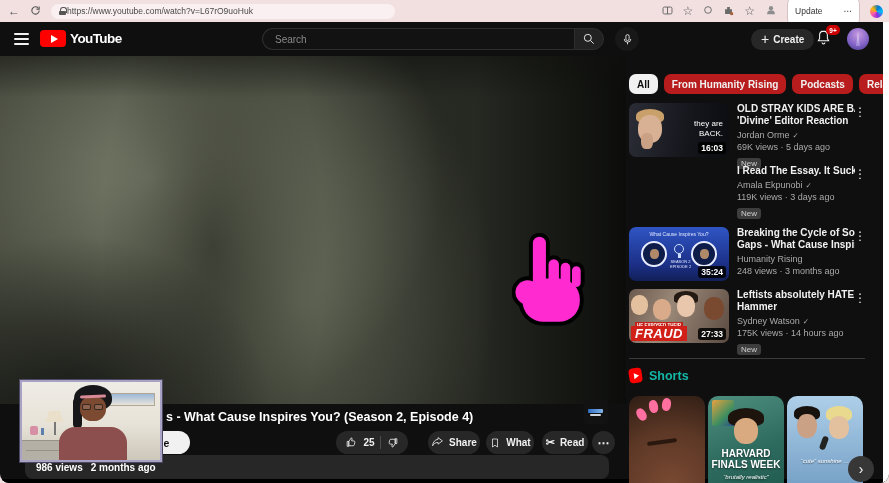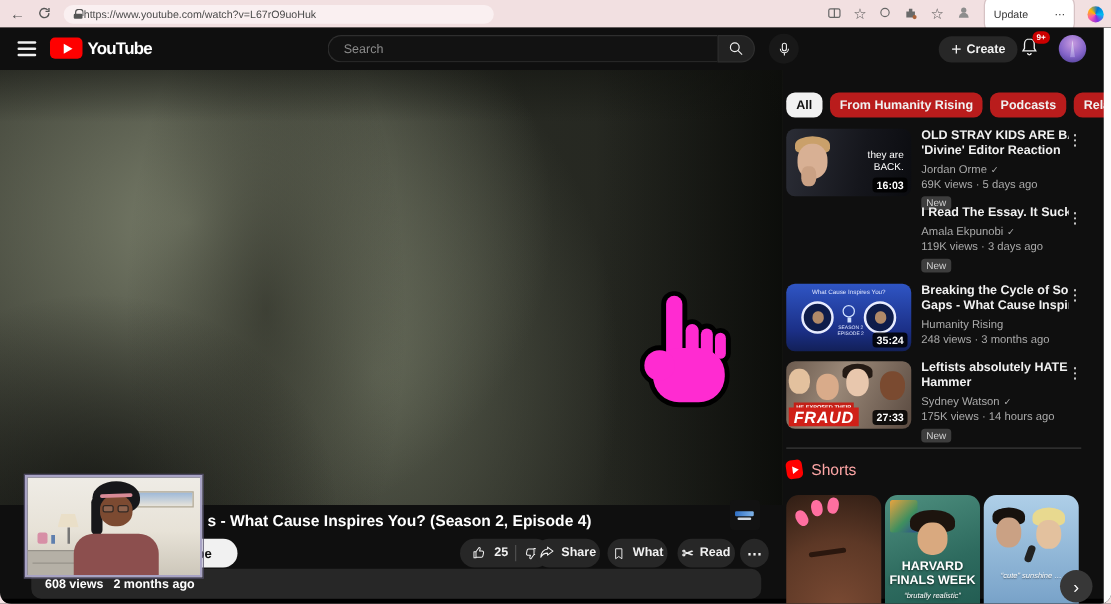--- a/index.html
+++ b/index.html
@@ -119,21 +119,21 @@
 .t4 .p3{position:absolute;left:48px;top:6px;width:18px;height:22px;background:#e8c7ad;border-radius:46%}
 .t4 .hh3{position:absolute;left:45px;top:2px;width:24px;height:12px;background:#241a14;border-radius:50% 50% 20% 20%}
 .t4 .p4{position:absolute;left:75px;top:8px;width:20px;height:23px;background:#7a4a30;border-radius:46%}
 .t4 .strip1{position:absolute;left:6px;top:33px;background:#c22017;color:#fff;font-size:4.5px;font-weight:700;padding:1px 2px;white-space:nowrap}
 .t4 .fraud{position:absolute;left:2px;bottom:2px;background:#d02018;color:#fff;font-size:13px;font-weight:800;font-style:italic;padding:0 4px;letter-spacing:.5px}
 
 .sdivider{position:absolute;left:629px;top:336px;width:236px;height:1px;background:#3a3a3a}
 .shhead{position:absolute;left:629px;top:346px;display:flex;align-items:center;gap:7px}
 .shlogo{width:13px;height:15px;background:#f00;border-radius:4px;transform:rotate(-8deg);display:flex;align-items:center;justify-content:center}
 .shlogo div{width:0;height:0;border-left:5px solid #fff;border-top:3px solid transparent;border-bottom:3px solid transparent;margin-left:1px}
-.shtitle{font-size:12.5px;font-weight:400;color:#fca5a5}
+.shtitle{font-size:12.5px;font-weight:700;color:#14b8a6}
 .short{position:absolute;top:374px;width:76px;height:130px;border-radius:10px;overflow:hidden}
 .st1{background:radial-gradient(circle at 55% 70%,#7a4a33 0%,#5d3826 55%,#2f1d14 100%)}
 .st1 .n1,.st1 .n2,.st1 .n3{position:absolute;width:9px;height:13px;background:#ff6fa0;border-radius:45%}
 .st1 .n1{left:8px;top:12px;transform:rotate(-30deg)}
 .st1 .n2{left:20px;top:4px;transform:rotate(-10deg)}
 .st1 .n3{left:33px;top:2px;transform:rotate(8deg)}
 .st1 .brow{position:absolute;left:18px;top:44px;width:30px;height:4px;border-radius:2px;background:#2a170e;transform:rotate(-8deg)}
 .st2{background:linear-gradient(160deg,#4e8f7f 0%,#2e6b5f 45%,#174f46 100%)}
 .st2 .paint{position:absolute;left:4px;top:4px;width:22px;height:26px;background:linear-gradient(135deg,#e8a33f,#3f8f5f 60%,#2f4f8f);border-radius:2px}
 .st2 .sface{position:absolute;left:26px;top:22px;width:24px;height:26px;background:#d9a97f;border-radius:46%}
@@ -266,21 +266,21 @@
         <rect x="56" y="34" width="11" height="27" rx="5.5"></rect>
         <rect x="69" y="38" width="10" height="24" rx="5"></rect>
         <rect x="12" y="52" width="66" height="50" rx="24"></rect>
         <circle cx="18" cy="68" r="14"></circle>
       </g>
     </svg>
 
     <div class="vtitle">s - What Cause Inspires You? (Season 2, Episode 4)</div>
     <div class="subsc">Subscribe</div>
 
-    <div class="pill" style="left:368px;width:72px">
+    <div class="pill" style="left:336px;width:72px">
       <svg width="13" height="13" viewBox="0 0 24 24">
           <path d="M4 10h3v9H4zM7 18h8c1.1 0 2-.7 2.2-1.8l1-4.8c.2-1.2-.7-2.4-2-2.4h-4l1-3.4C13.5 4.5 12.6 3.4 11.5 3.6L7 10z" fill="none" stroke="#f1f1f1" stroke-width="1.5" stroke-linejoin="round"></path>
         </svg>
       <span>25</span>
       <span class="lkdiv"></span>
       <svg width="13" height="13" viewBox="0 0 24 24" style="transform:rotate(180deg)">
           <path d="M4 10h3v9H4zM7 18h8c1.1 0 2-.7 2.2-1.8l1-4.8c.2-1.2-.7-2.4-2-2.4h-4l1-3.4C13.5 4.5 12.6 3.4 11.5 3.6L7 10z" fill="none" stroke="#f1f1f1" stroke-width="1.5" stroke-linejoin="round"></path>
         </svg>
     </div>
     <div class="pill" style="left:428px;width:52px">
@@ -297,21 +297,21 @@
     </div>
     <div class="pill" style="left:542px;width:46px">
       <span style="font-size:11px">✂</span>
       <span>Read</span>
     </div>
     <div class="pill" style="left:592px;width:23px;border-radius:50%">
       <span style="font-size:12px">⋯</span>
     </div>
 
     <div class="descbox">
-      <span>608 views</span>
+      <span>986 views</span>
       <span>2 months ago</span>
     </div>
     <div class="botbar"></div>
 
     <div class="webcam">
       <div class="wc-art"></div>
       <div class="wc-shade"></div>
       <div class="wc-pole"></div>
       <div class="wc-dresser">
           <i></i>

